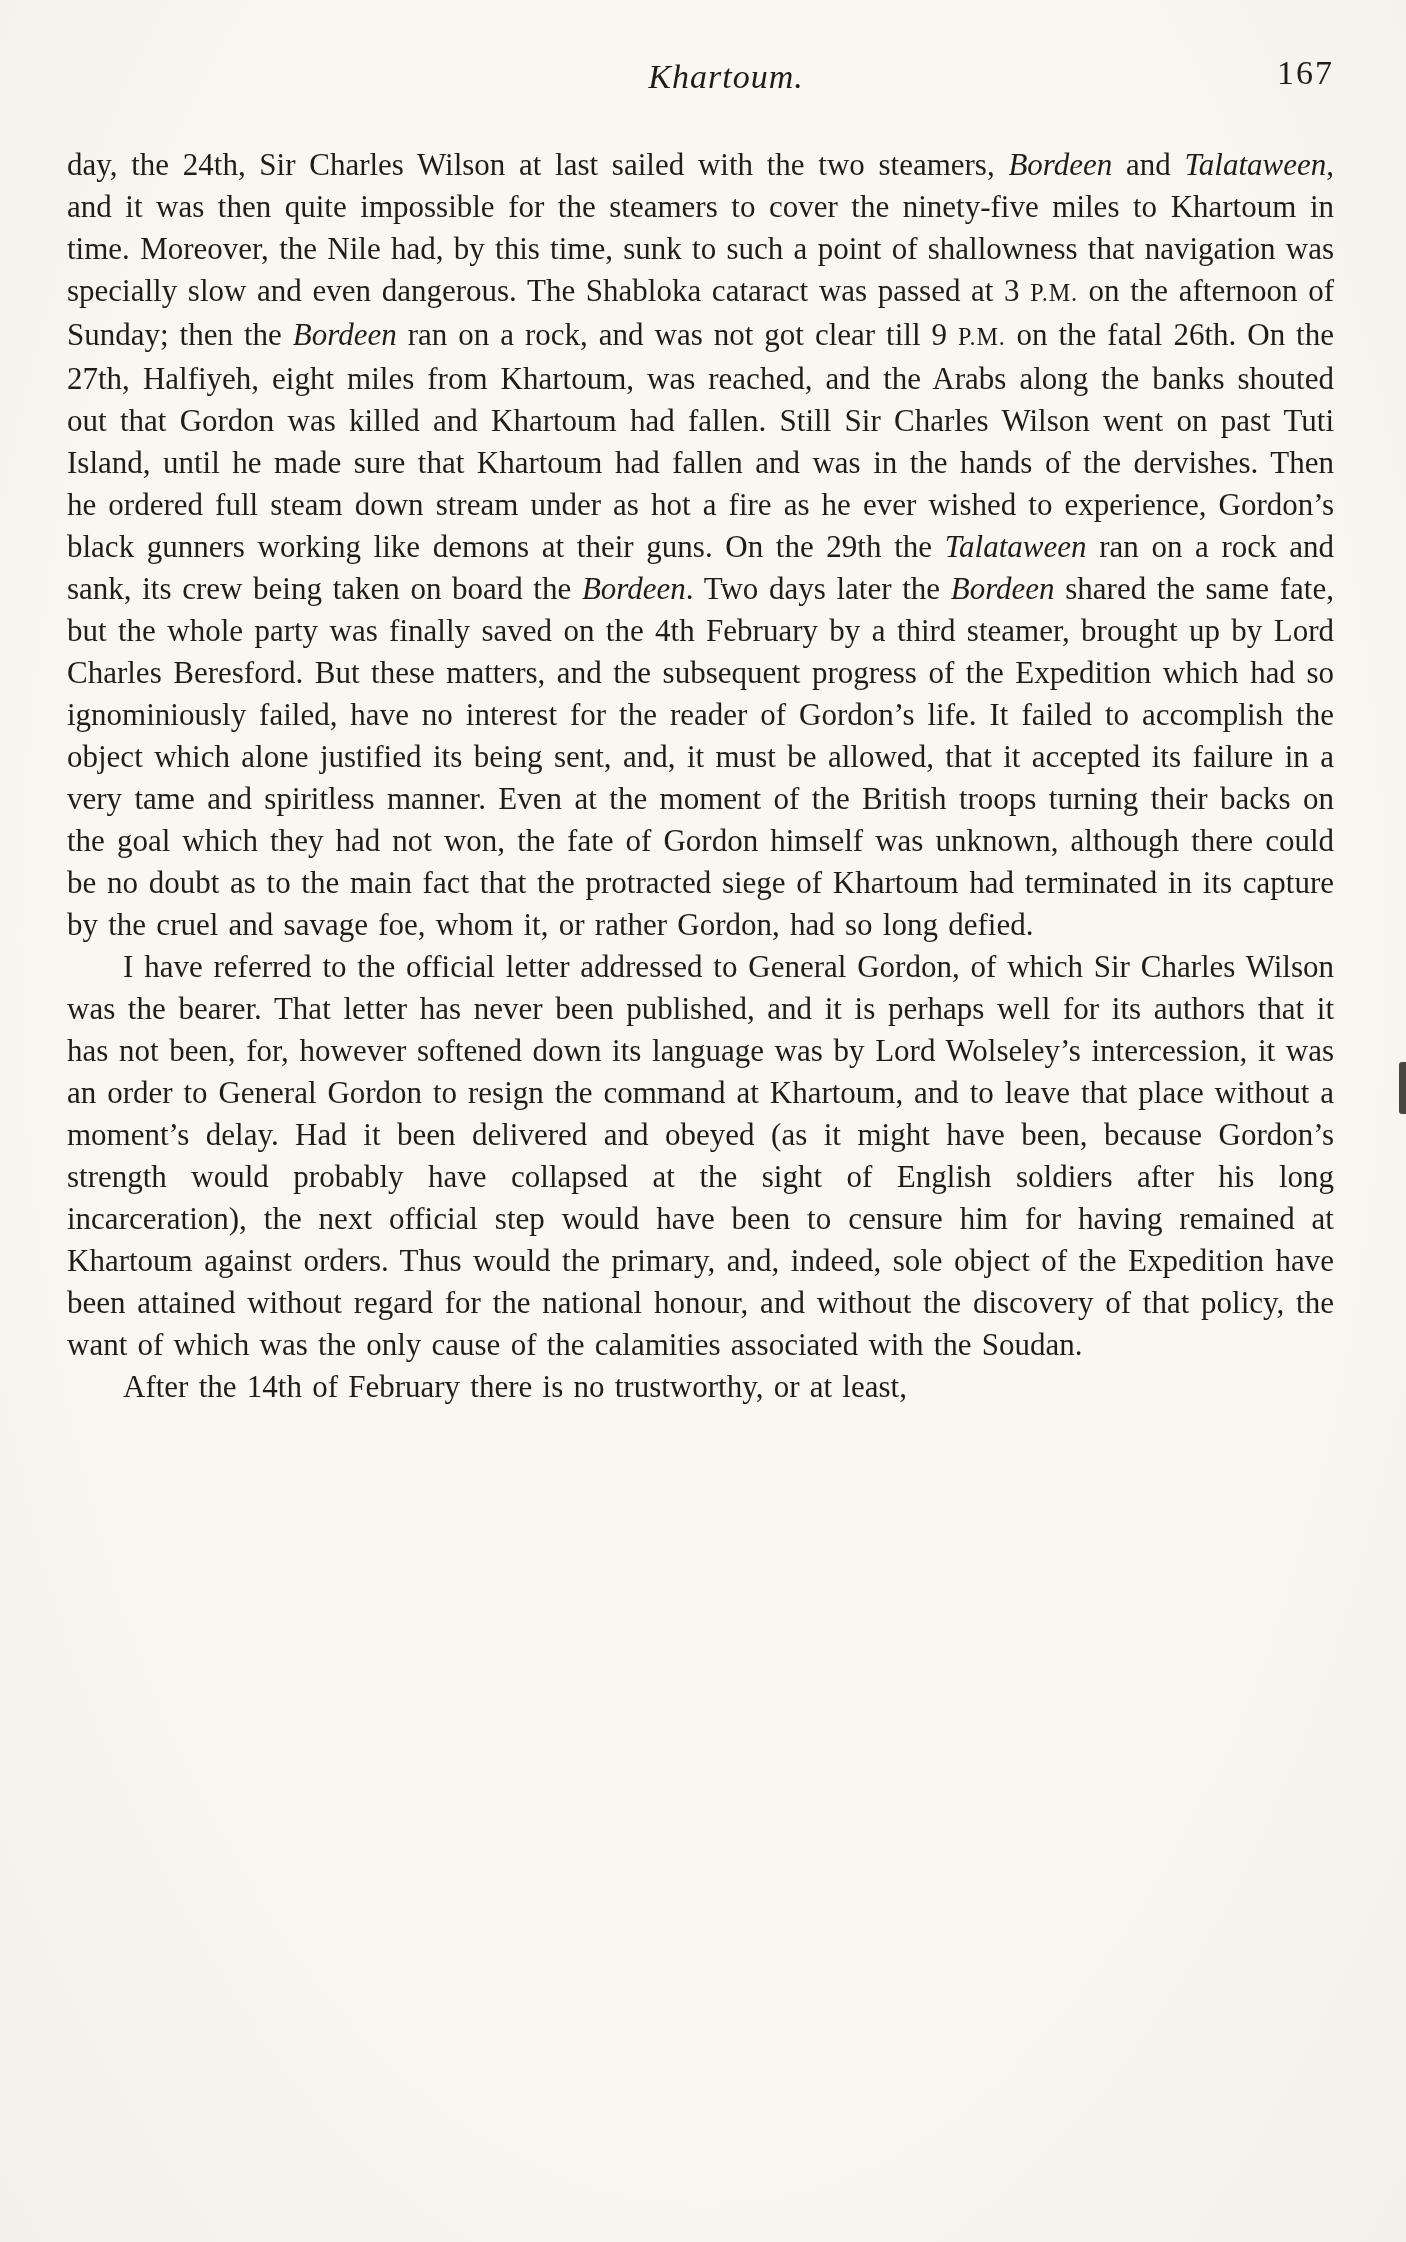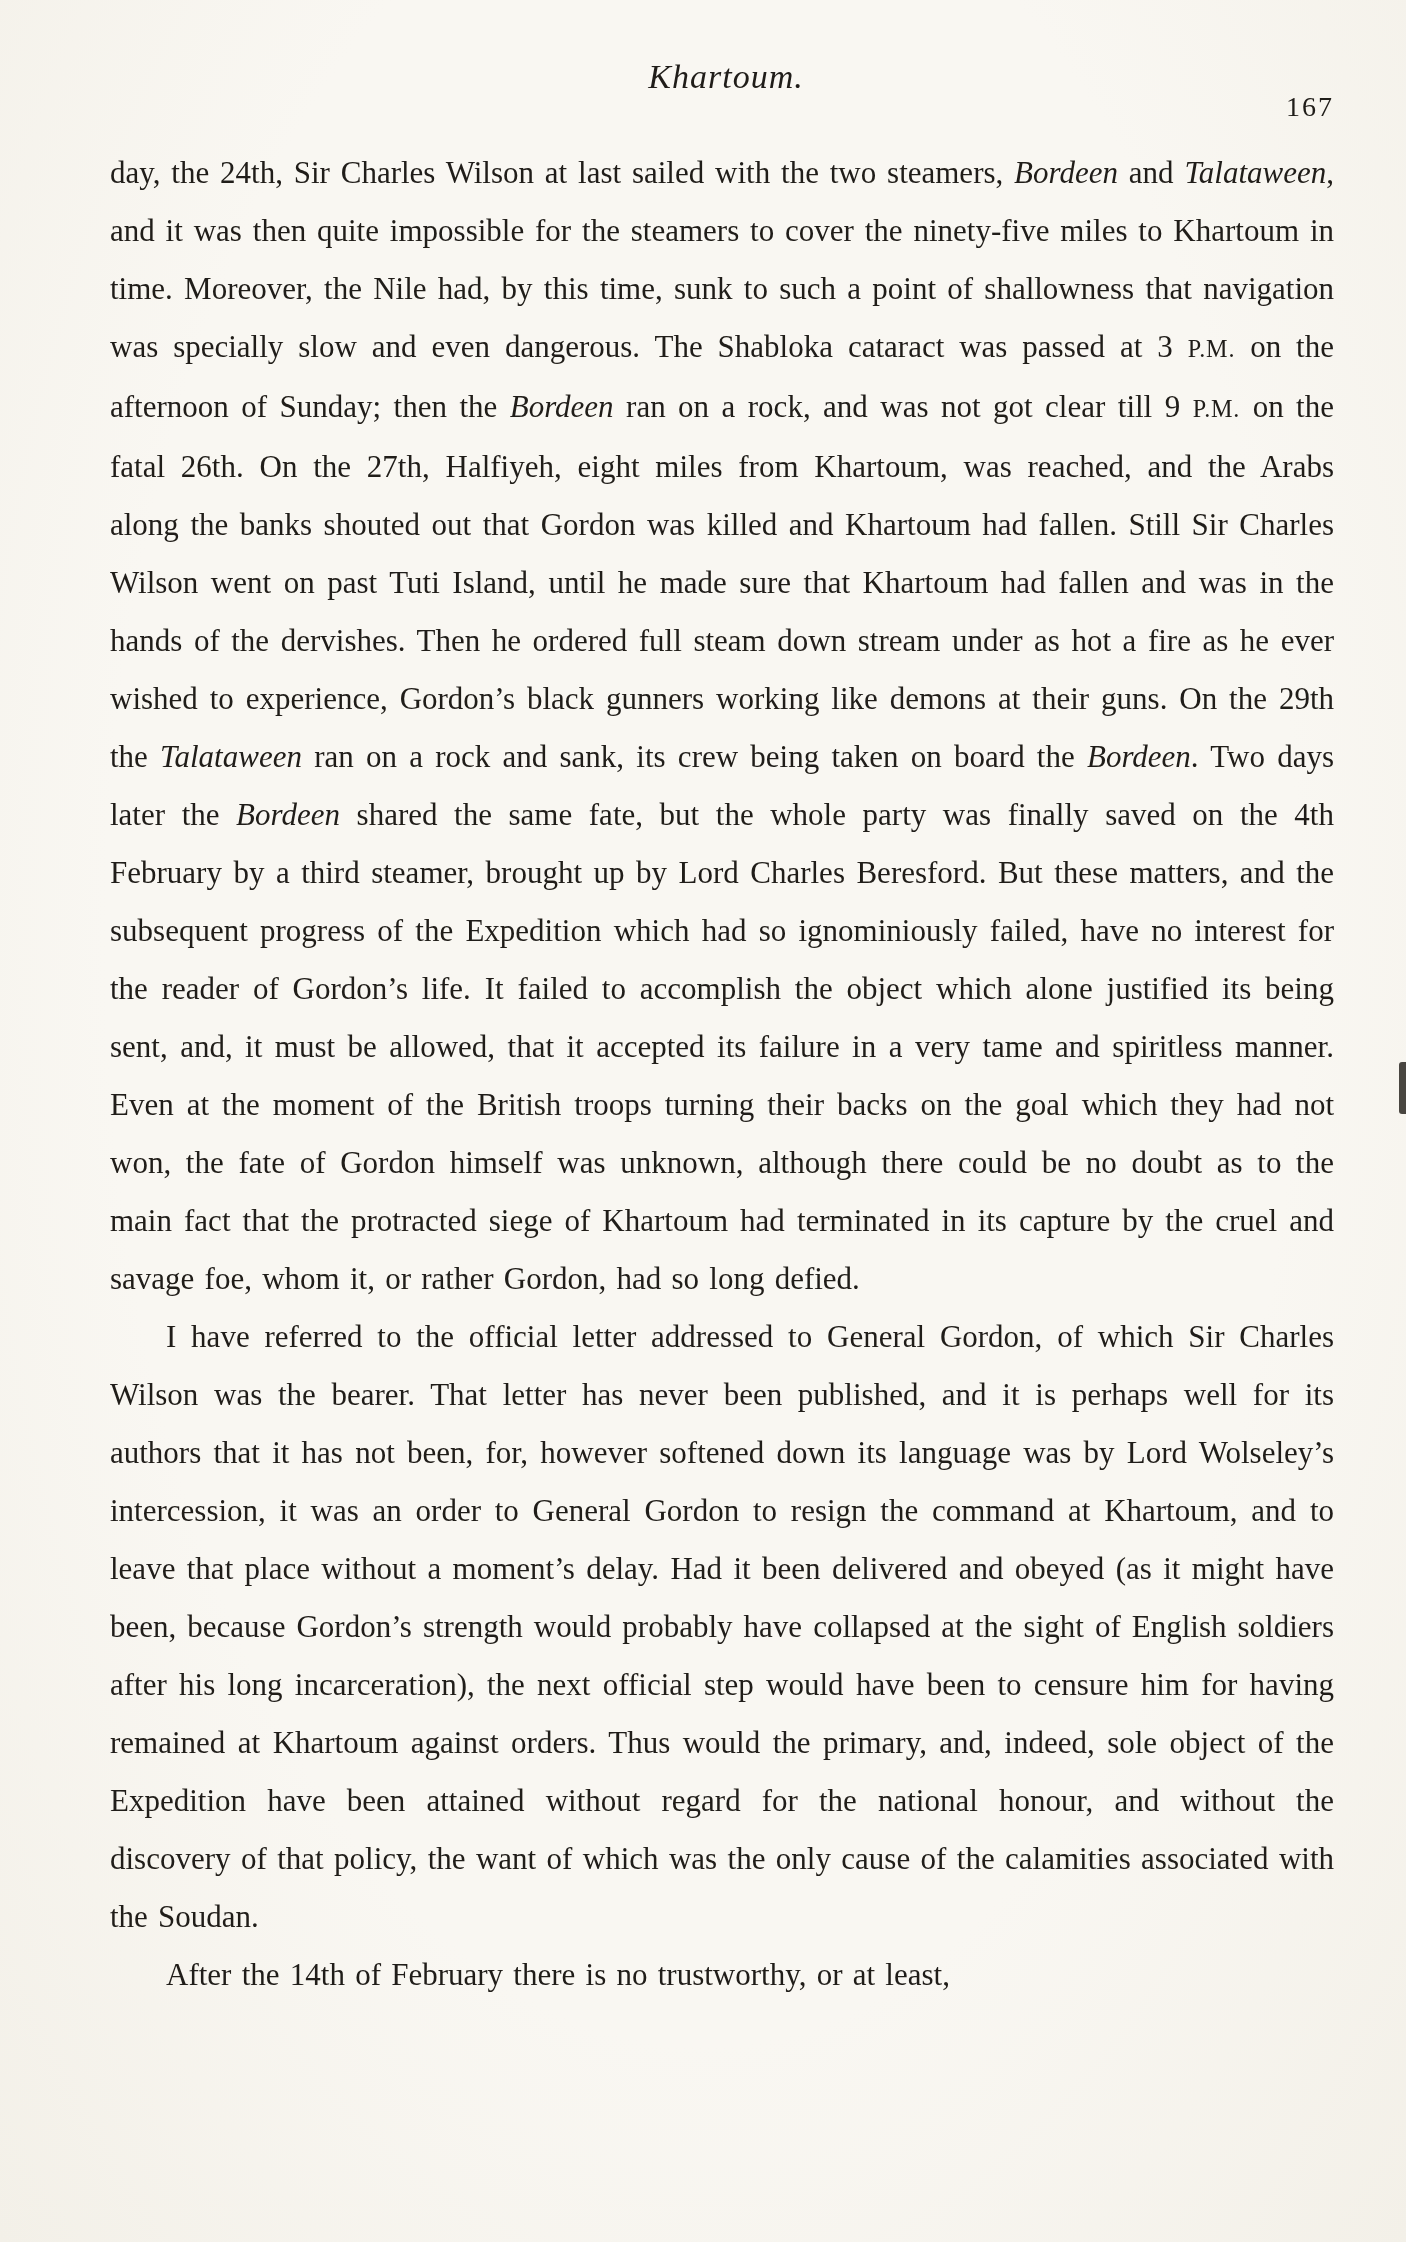--- a/index.html
+++ b/index.html
@@ -27,28 +27,27 @@
   }
   .running-title {
     font-style: italic;
     font-size: 34px;
     letter-spacing: 1px;
   }
   .page-number {
     position: absolute;
     right: 0;
     top: 54px;
-    font-size: 28px;
+    font-size: 34px;
     letter-spacing: 2px;
-    margin-top: 37px;
   }
   .body-text {
-    margin: 40px 72px 0 110px;
+    margin: 40px 72px 0 67px;
     font-size: 31px;
-    line-height: 58px;
+    line-height: 42px;
     text-align: justify;
     word-spacing: 2.5px;
   }
   .body-text p.para {
     margin: 0;
     padding: 0;
   }
   .body-text p.para.indent {
     text-indent: 56px;
   }

